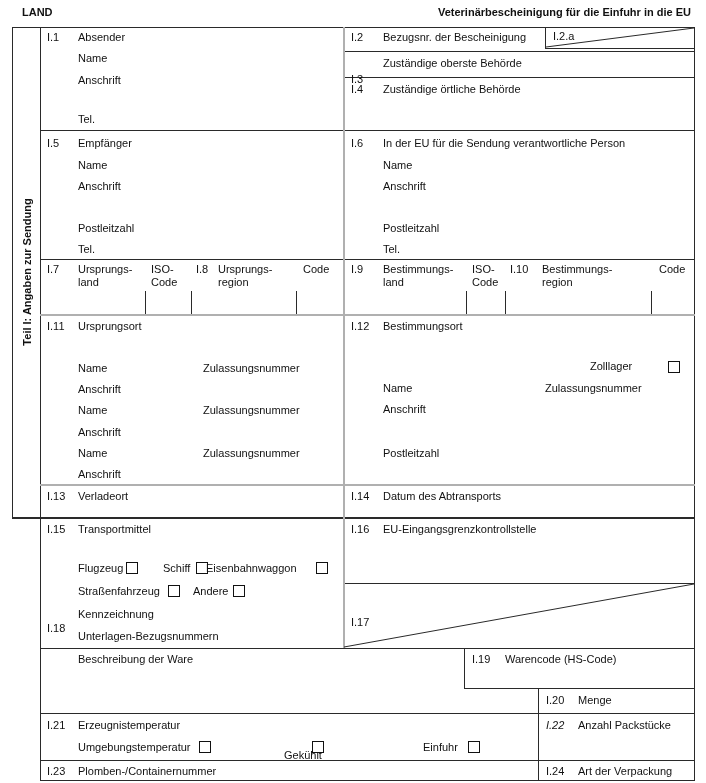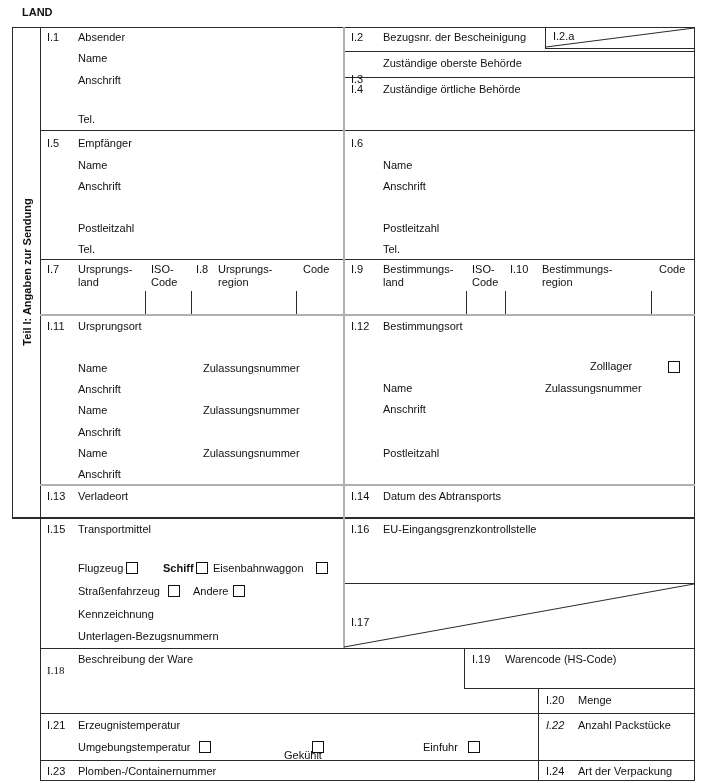--- a/index.html
+++ b/index.html
@@ -17,20 +17,21 @@
   .cb{position:absolute;width:10px;height:10px;border:1.5px solid #111;background:#fff;box-sizing:content-box;}
   .rot{position:absolute;transform:rotate(-90deg);transform-origin:center center;white-space:nowrap;font-weight:bold;}
   svg.ovl{position:absolute;left:0;top:0;pointer-events:none;}
 </style>
 </head>
 <body>
 
 <div id="page">
 
   <div class="t b" style="left:22px;top:6px;">LAND</div>
+  <div class="t b" style="right:15px;top:6px;">Veterinärbescheinigung für die Einfuhr in die EU</div>
 
   <div class="box" style="left:40px;top:27px;width:655px;height:754px;border:1px solid #2a2a2a;"></div>
   <div class="box" style="left:12px;top:27px;width:29px;height:491px;border:1px solid #2a2a2a;"></div>
   <div class="rot" style="left:-93px;top:266px;width:240px;text-align:center;">Teil I: Angaben zur Sendung</div>
 
   <div class="hl" style="left:343px;top:51px;width:352px;"></div>
   <div class="hl" style="left:343px;top:77px;width:352px;"></div>
   <div class="hl" style="left:40px;top:130px;width:655px;"></div>
   <div class="hl" style="left:40px;top:259px;width:655px;"></div>
   <div class="hlg" style="left:40px;top:314px;width:655px;"></div>
@@ -76,20 +77,21 @@
   <div class="t" style="left:383px;top:83px;">Zuständige örtliche Behörde</div>
 
   <div class="t" style="left:47px;top:137px;">I.5</div>
   <div class="t" style="left:78px;top:137px;">Empfänger</div>
   <div class="t" style="left:78px;top:159px;">Name</div>
   <div class="t" style="left:78px;top:180px;">Anschrift</div>
   <div class="t" style="left:78px;top:222px;">Postleitzahl</div>
   <div class="t" style="left:78px;top:243px;">Tel.</div>
 
   <div class="t" style="left:351px;top:137px;">I.6</div>
+  <div class="t" style="left:383px;top:137px;">In der EU für die Sendung verantwortliche Person</div>
   <div class="t" style="left:383px;top:159px;">Name</div>
   <div class="t" style="left:383px;top:180px;">Anschrift</div>
   <div class="t" style="left:383px;top:222px;">Postleitzahl</div>
   <div class="t" style="left:383px;top:243px;">Tel.</div>
 
   <div class="t" style="left:47px;top:263px;">I.7</div>
   <div class="t" style="left:78px;top:263px;">Ursprungs-</div>
   <div class="t" style="left:78px;top:276px;">land</div>
   <div class="t" style="left:151px;top:263px;">ISO-</div>
   <div class="t" style="left:151px;top:276px;">Code</div>
@@ -131,36 +133,36 @@
 
   <div class="t" style="left:47px;top:490px;">I.13</div>
   <div class="t" style="left:78px;top:490px;">Verladeort</div>
   <div class="t" style="left:351px;top:490px;">I.14</div>
   <div class="t" style="left:383px;top:490px;">Datum des Abtransports</div>
 
   <div class="t" style="left:47px;top:523px;">I.15</div>
   <div class="t" style="left:78px;top:523px;">Transportmittel</div>
   <div class="t" style="left:78px;top:562px;">Flugzeug</div>
   <span class="cb" style="left:126px;top:562px;"></span>
-  <div class="t" style="left:163px;top:562px;font-weight:bold;">Schiff</div>
+  <div class="t" style="left:163px;top:562px;">Schiff</div>
   <span class="cb" style="left:196px;top:562px;"></span>
-  <div class="t" style="left:213px;top:562px;">Eisenbahnwaggon</div>
+  <div class="t" style="left:206px;top:562px;">Eisenbahnwaggon</div>
   <span class="cb" style="left:316px;top:562px;"></span>
   <div class="t" style="left:78px;top:585px;">Straßenfahrzeug</div>
   <span class="cb" style="left:168px;top:585px;"></span>
   <div class="t" style="left:193px;top:585px;">Andere</div>
   <span class="cb" style="left:233px;top:585px;"></span>
   <div class="t" style="left:78px;top:608px;">Kennzeichnung</div>
   <div class="t" style="left:78px;top:630px;">Unterlagen-Bezugsnummern</div>
 
   <div class="t" style="left:351px;top:523px;">I.16</div>
   <div class="t" style="left:383px;top:523px;">EU-Eingangsgrenzkontrollstelle</div>
   <div class="t" style="left:351px;top:588px;margin-top:28px;">I.17</div>
 
-  <div class="t" style="left:47px;top:664px;font-family:Liberation Serif, serif;">I.18</div>
+  <div class="t" style="left:47px;top:622px;">I.18</div>
   <div class="t" style="left:78px;top:653px;">Beschreibung der Ware</div>
   <div class="t" style="left:472px;top:653px;">I.19</div>
   <div class="t" style="left:505px;top:653px;">Warencode (HS-Code)</div>
   <div class="t" style="left:546px;top:694px;">I.20</div>
   <div class="t" style="left:578px;top:694px;">Menge</div>
 
   <div class="t" style="left:47px;top:719px;">I.21</div>
   <div class="t" style="left:78px;top:719px;">Erzeugnistemperatur</div>
   <div class="t" style="left:78px;top:741px;">Umgebungstemperatur</div>
   <span class="cb" style="left:199px;top:741px;"></span>

